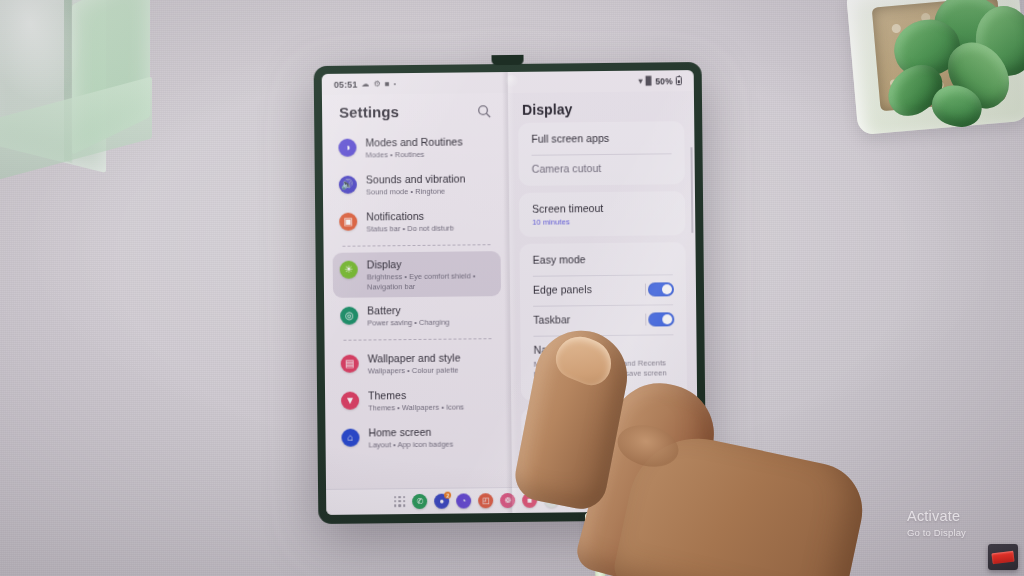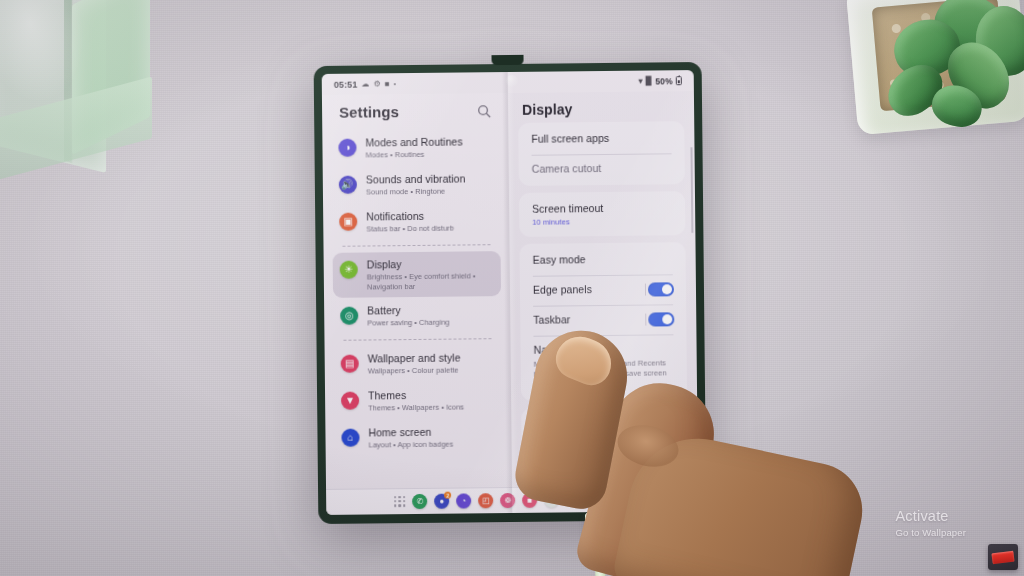--- a/index.html
+++ b/index.html
@@ -579,18 +579,18 @@
     <div class="knuckle"></div>
     <div class="finger-index">
       <div class="nail"></div>
     </div>
   </div>
 
   <div class="wall-vignette"></div>
 
   <div class="watermark">
     <div class="wm-main">Activate</div>
-    <div class="wm-sub">Go to Wallpaper</div>
+    <div class="wm-sub">Go to Display</div>
   </div>
   <div class="corner-icon">
     <div class="bar"></div>
   </div>
 </div>
 
 </body></html>

